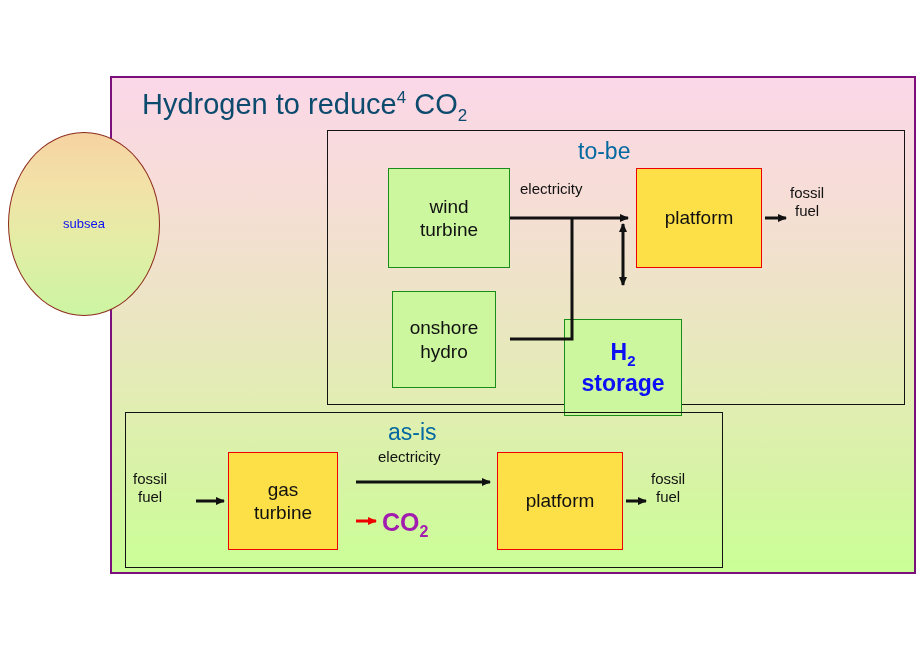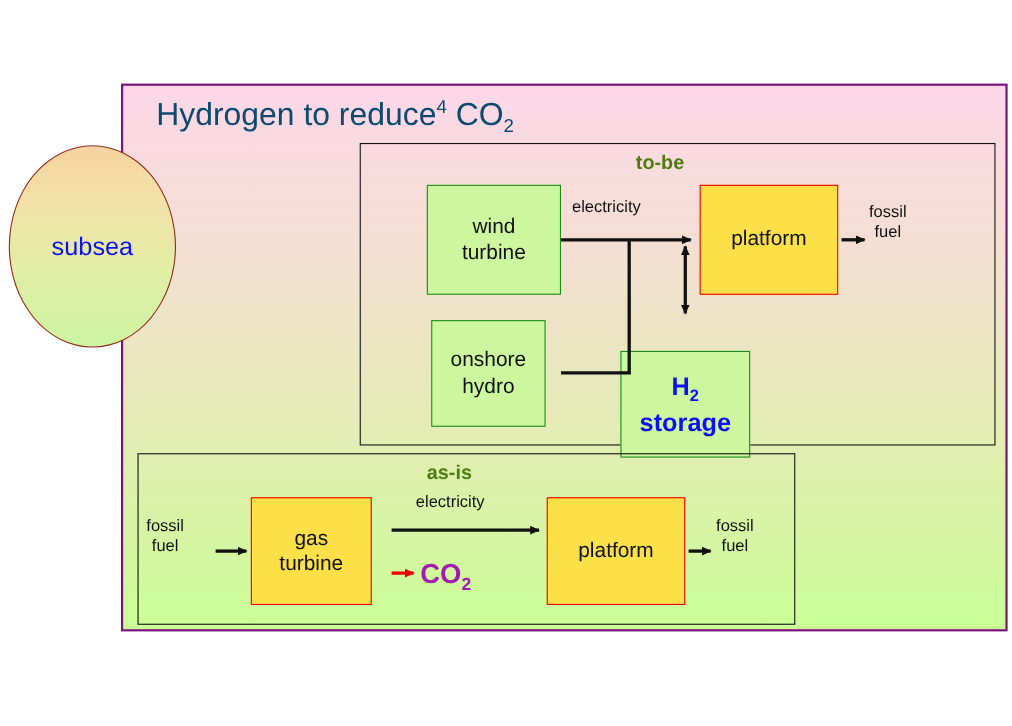--- a/index.html
+++ b/index.html
@@ -56,21 +56,21 @@
     align-items: center;
     justify-content: center;
     z-index: 5;
   }
   #logo-ellipse .logo-main {
     font-size: 19px;
     color: #111111;
     line-height: 1.25;
   }
   #logo-ellipse .logo-sub {
-    font-size: 23px;
+    font-size: 13px;
     color: #0b10f5;
     line-height: 1.25;
     text-align: center;
   }
 
   
   .inner-panel {
     position: absolute;
     border: 1.6px solid #131313;
     box-sizing: border-box;
@@ -85,23 +85,23 @@
   #asis-panel {
     left: 125px;
     top: 412px;
     width: 598px;
     height: 156px;
     background: transparent;
   }
 
   .section-title {
     position: absolute;
-    font-size: 18px;
-    font-weight: bold;
-    color: #4d7c0f;
+    font-size: 23px;
+    font-weight: normal;
+    color: #0369a1;
     white-space: nowrap;
   }
   #tobe-title { left: 578px; top: 138px; }
   #asis-title { left: 388px; top: 419px; }
 
   
   .box {
     position: absolute;
     box-sizing: border-box;
     display: flex;

